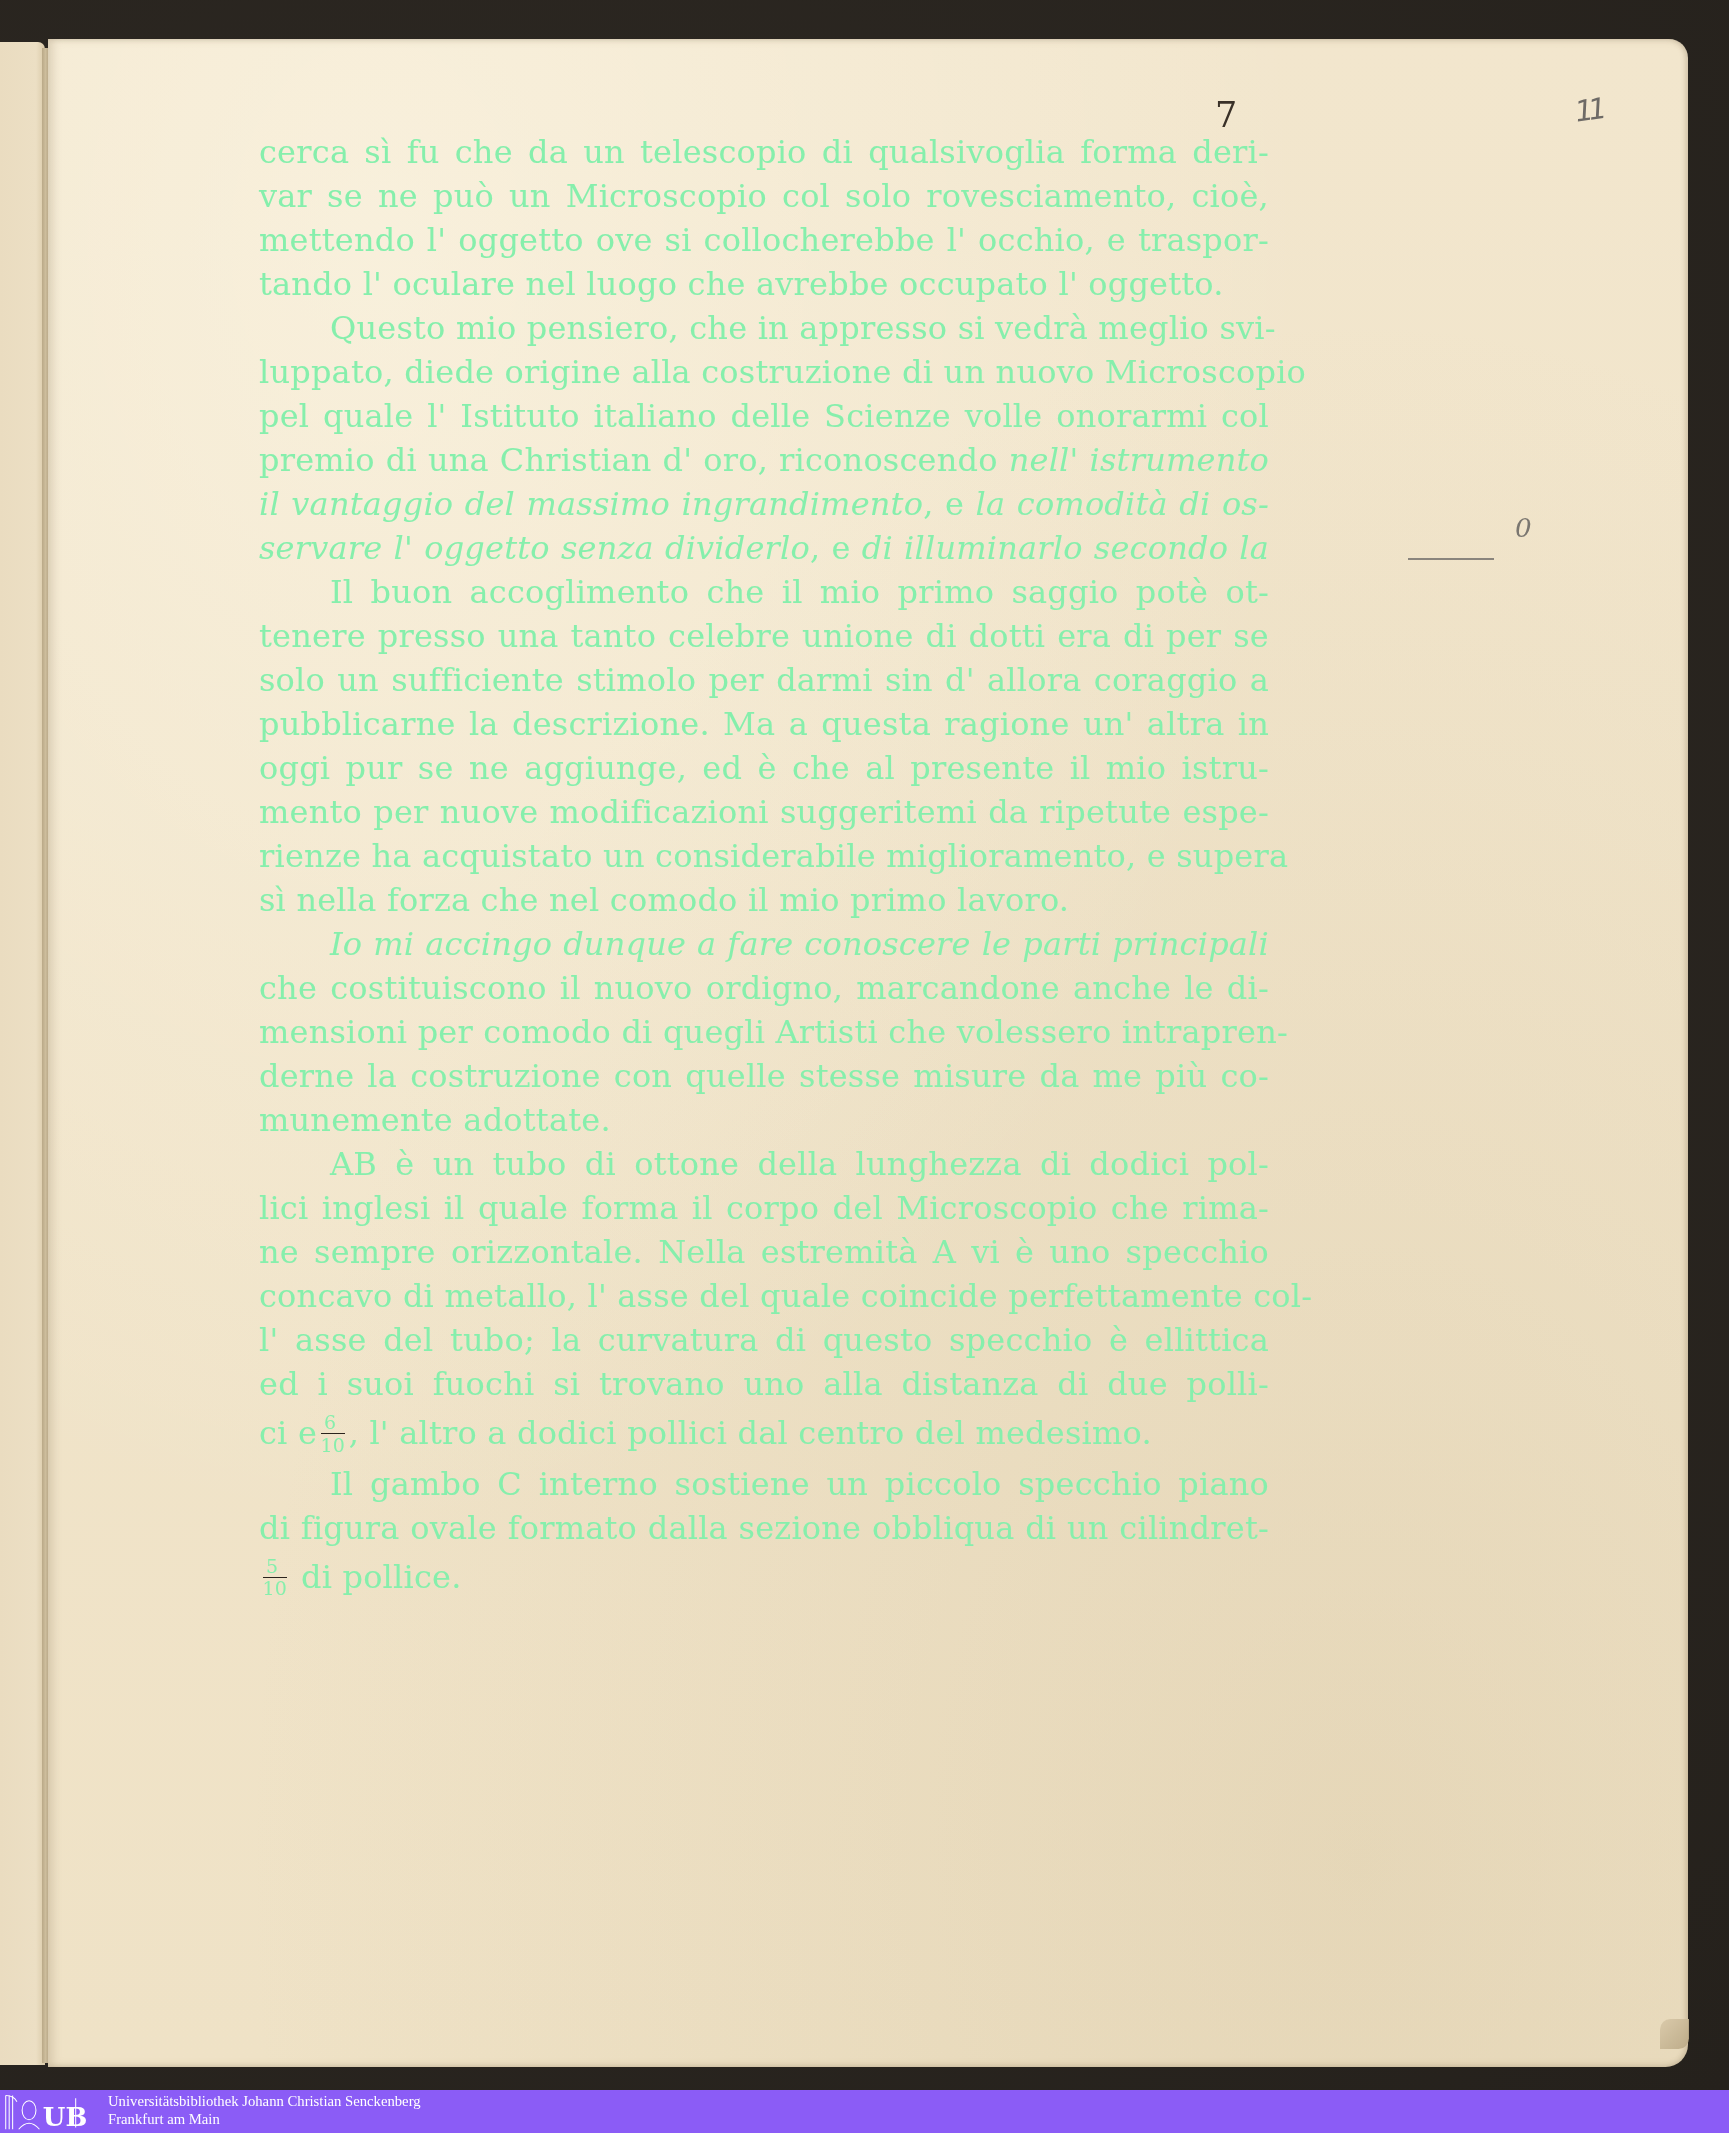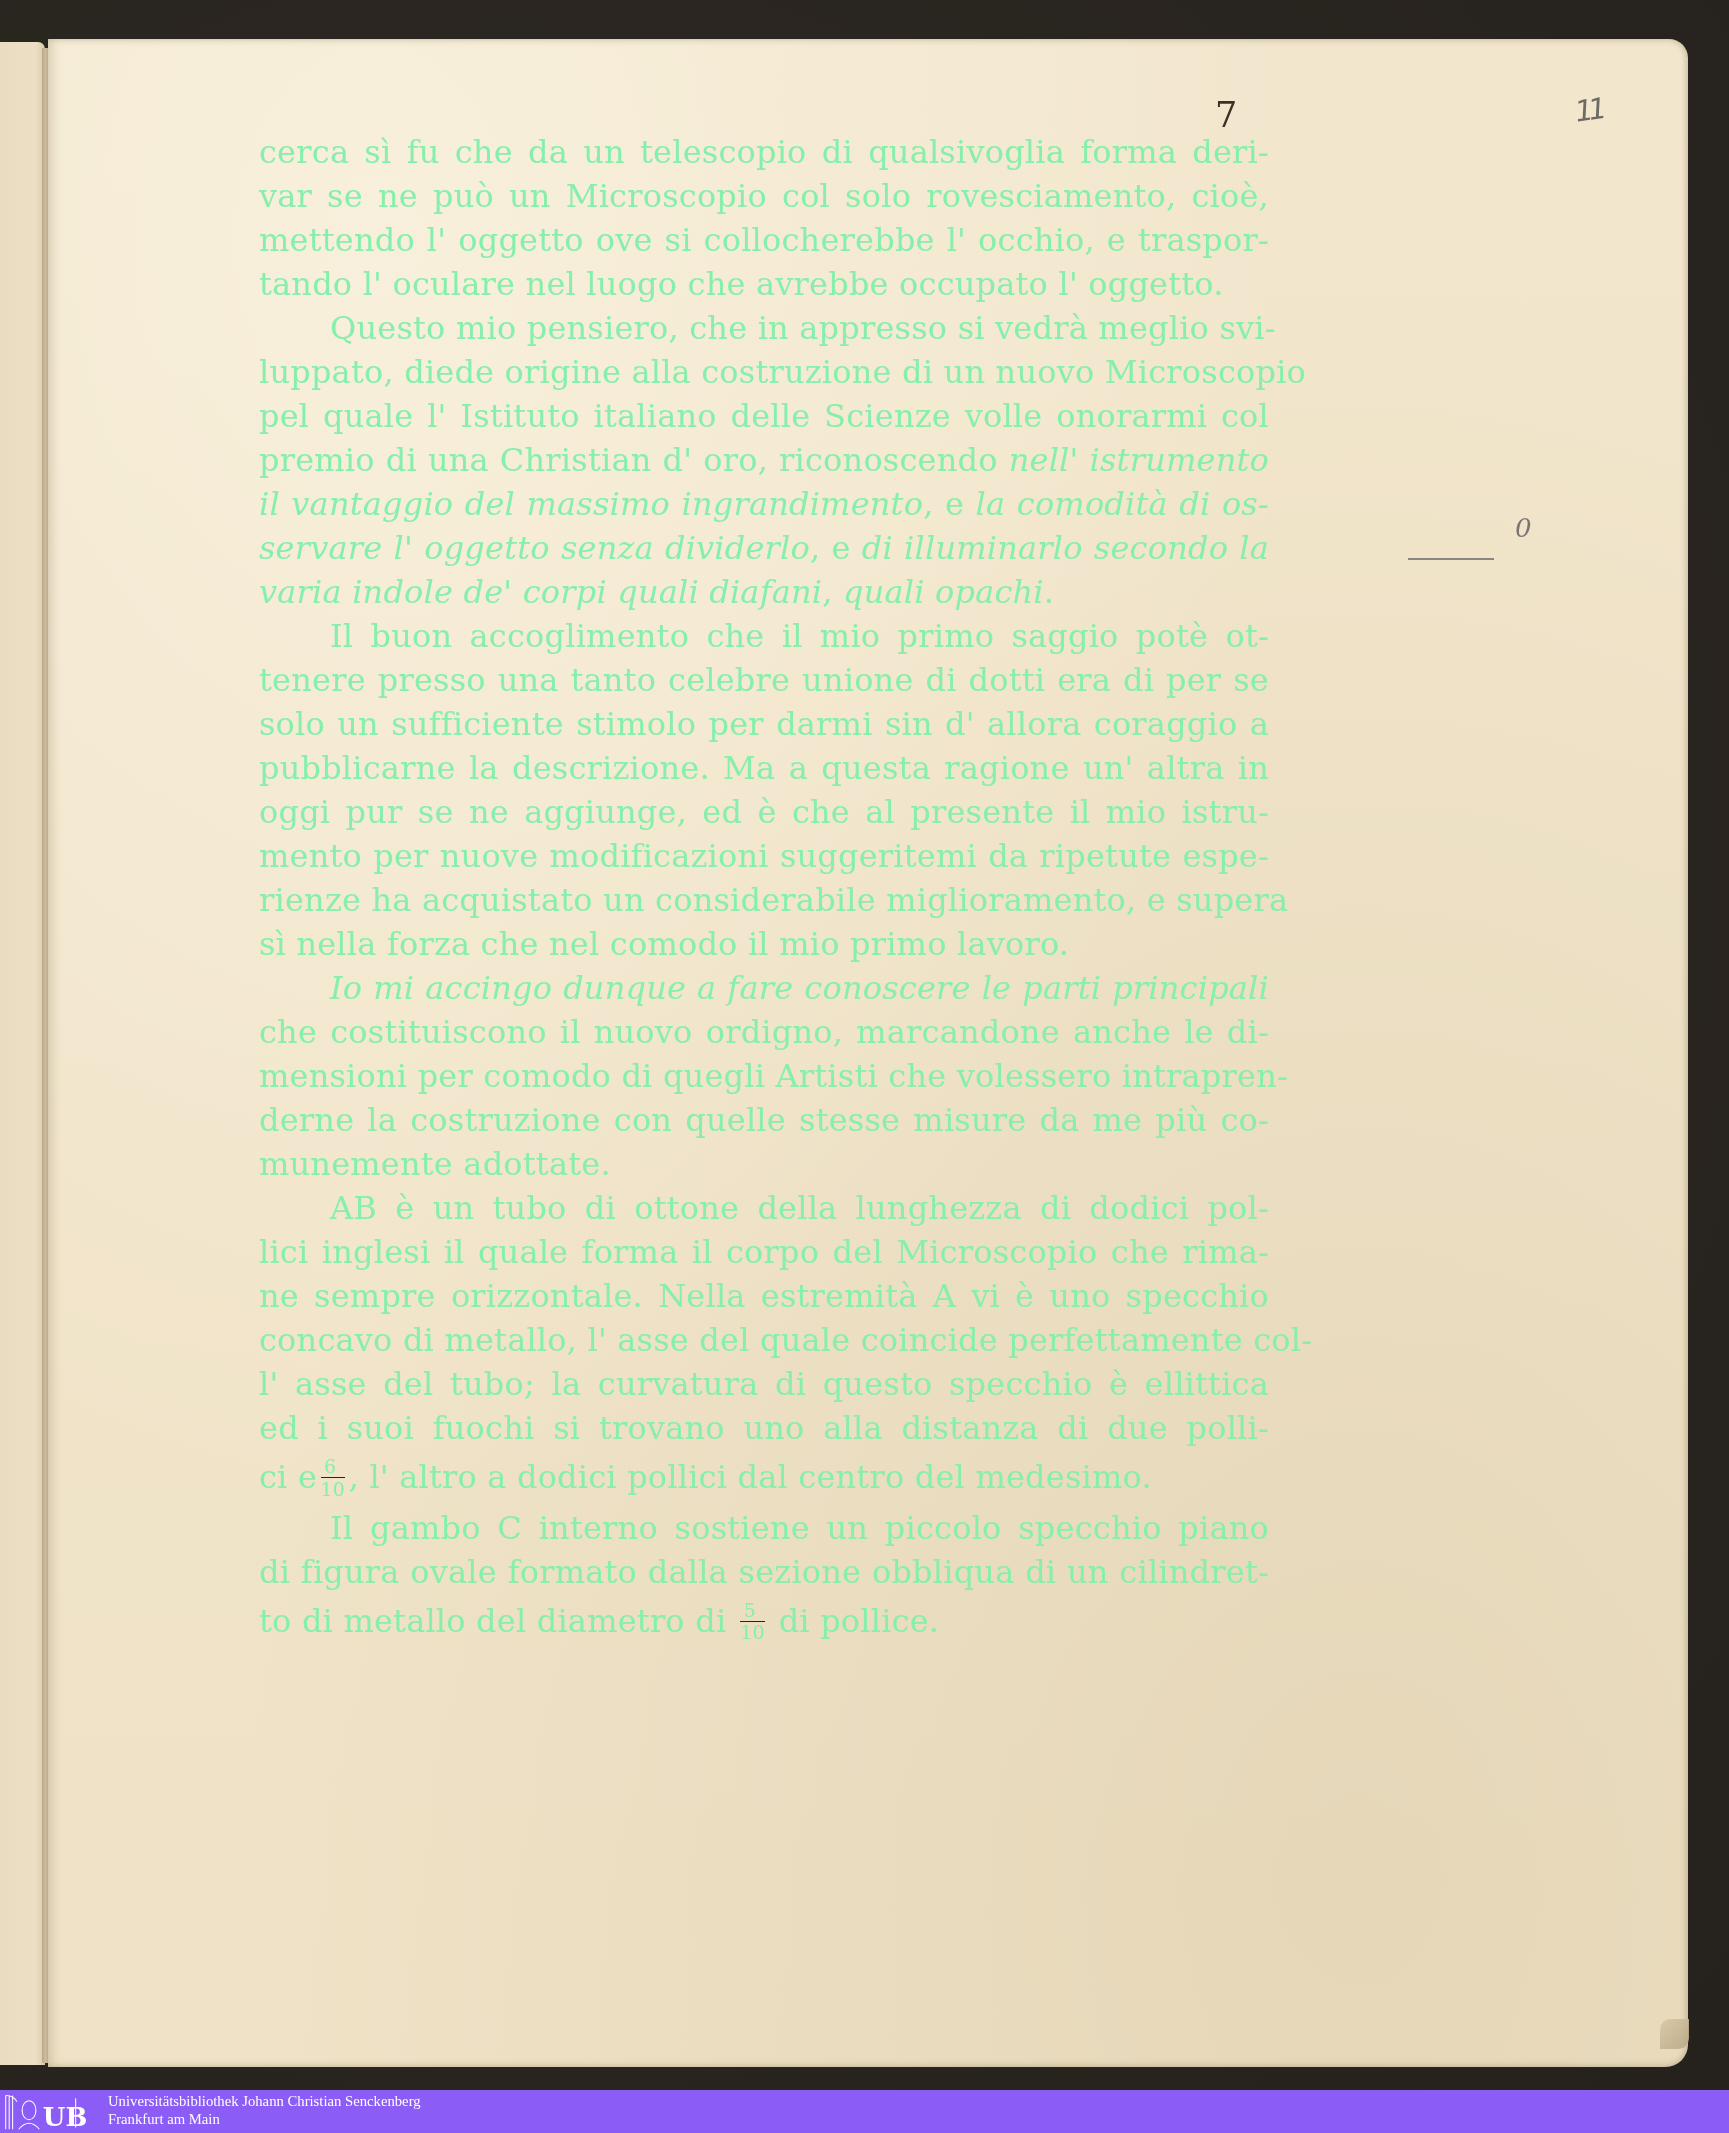--- a/index.html
+++ b/index.html
@@ -112,21 +112,20 @@
     <span class="line last">tando l' oculare nel luogo che avrebbe occupato l' oggetto.</span>
   </div>
 
   <div class="para">
     <span class="line" style="padding-left:71px;">Questo mio pensiero, che in appresso si vedrà meglio svi-</span>
     <span class="line">luppato, diede origine alla costruzione di un nuovo Microscopio</span>
     <span class="line">pel quale l' Istituto italiano delle Scienze volle onorarmi col</span>
     <span class="line"><span>premio di una Christian d' oro, riconoscendo </span><span class="it">nell' istrumento</span></span>
     <span class="line"><span class="it">il vantaggio del massimo ingrandimento</span><span>, e </span><span class="it">la comodità di os-</span></span>
     <span class="line"><span class="it">servare l' oggetto senza dividerlo</span><span>, e </span><span class="it">di illuminarlo secondo la</span></span>
-    <span class="line last"><span class="it">varia indole de' corpi quali diafani</span><span>, </span><span class="it">quali opachi</span><span>.</span></span>
   </div>
 
   <div class="para">
     <span class="line" style="padding-left:71px;">Il buon accoglimento che il mio primo saggio potè ot-</span>
     <span class="line">tenere presso una tanto celebre unione di dotti era di per se</span>
     <span class="line">solo un sufficiente stimolo per darmi sin d' allora coraggio a</span>
     <span class="line">pubblicarne la descrizione. Ma a questa ragione un' altra in</span>
     <span class="line">oggi pur se ne aggiunge, ed è che al presente il mio istru-</span>
     <span class="line">mento per nuove modificazioni suggeritemi da ripetute espe-</span>
     <span class="line">rienze ha acquistato un considerabile miglioramento, e supera</span>
@@ -147,21 +146,21 @@
     <span class="line">ne sempre orizzontale. Nella estremità A vi è uno specchio</span>
     <span class="line">concavo di metallo, l' asse del quale coincide perfettamente col-</span>
     <span class="line">l' asse del tubo; la curvatura di questo specchio è ellittica</span>
     <span class="line">ed i suoi fuochi si trovano uno alla distanza di due polli-</span>
     <span class="line last" style="margin-top:5.2px;"><span>ci e</span><span class="frac"><span class="num">6</span><span class="den">10</span></span><span>, l' altro a dodici pollici dal centro del medesimo.</span></span>
   </div>
 
   <div class="para" style="margin-top:5.2px;">
     <span class="line" style="padding-left:71px;">Il gambo C interno sostiene un piccolo specchio piano</span>
     <span class="line">di figura ovale formato dalla sezione obbliqua di un cilindret-</span>
-    <span class="line last" style="margin-top:5.2px;"><span>to di metallo del diametro di</span> <span class="frac"><span class="num">5</span><span class="den">10</span></span> <span>di pollice.</span></span>
+    <span class="line last" style="margin-top:5.2px;"> <span class="frac"><span class="num">5</span><span class="den">10</span></span> <span>di pollice.</span></span>
   </div>
 </div>
 
 <div class="footer">
   <svg class="footer-logo" viewBox="0 0 112 44">
     <g fill="none" stroke="#ffffff" stroke-width="1.2">
       <line x1="3" y1="3" x2="3" y2="42"></line>
       <line x1="7" y1="3" x2="7" y2="42"></line>
       <line x1="11" y1="3" x2="11" y2="42"></line>
       <path d="M3 3 Q12 3 16 10"></path>

